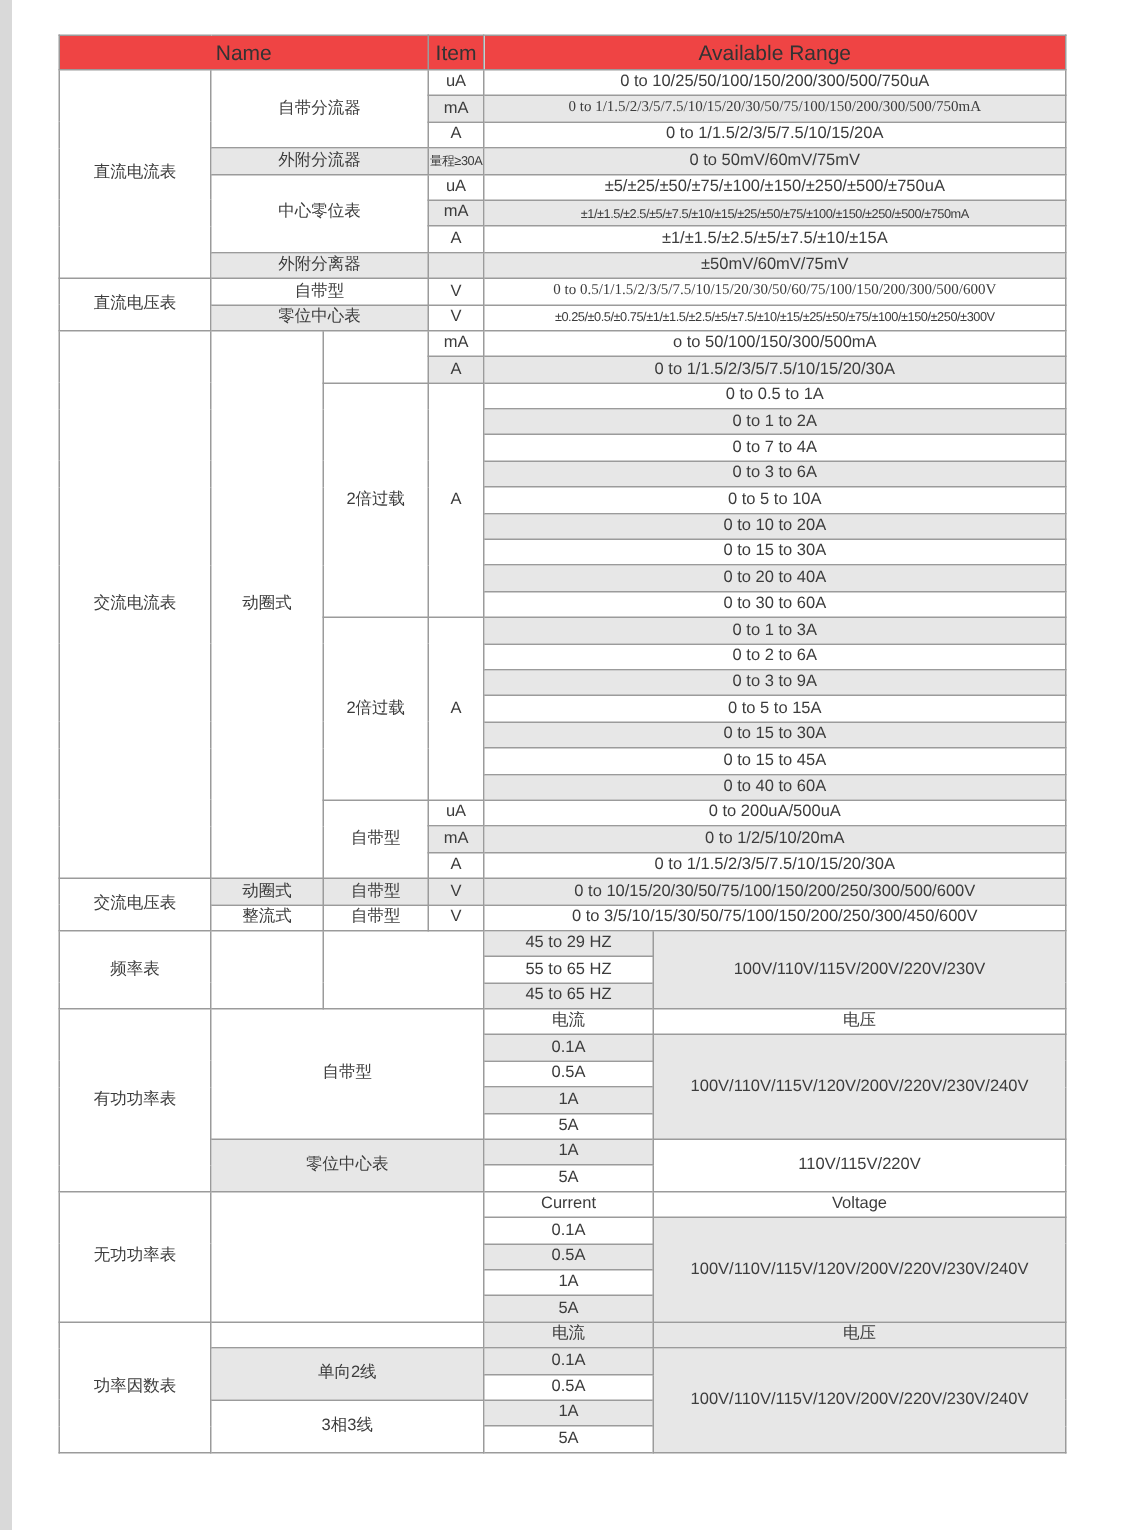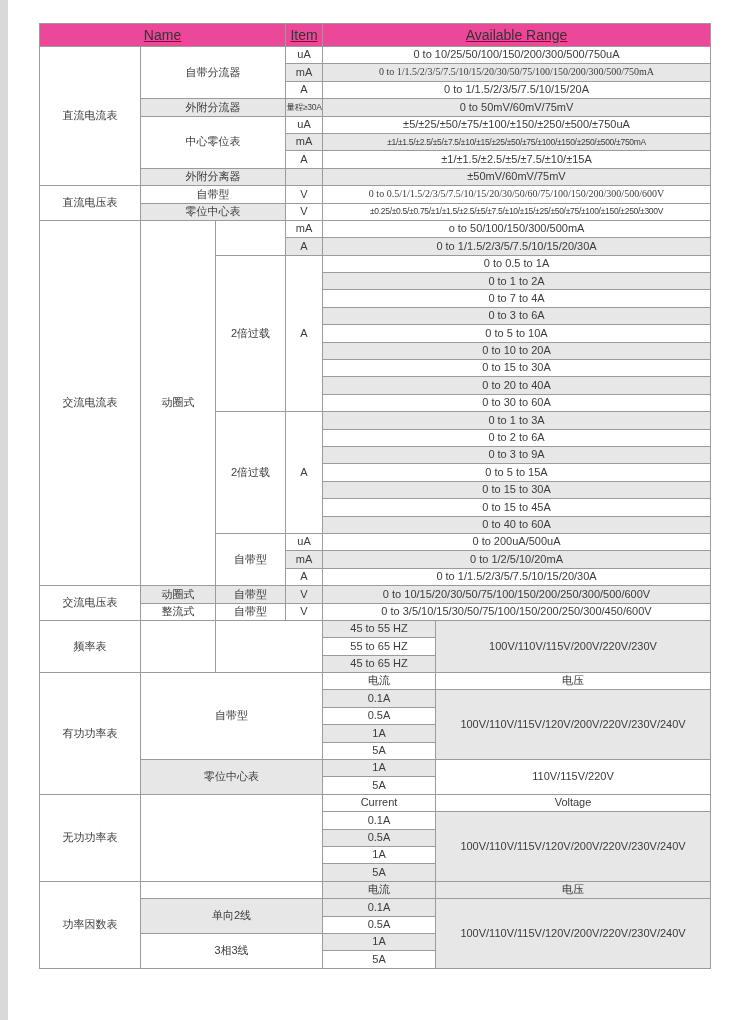--- a/index.html
+++ b/index.html
@@ -23,21 +23,21 @@
   }
   table.spec th, table.spec td{
     border:1px solid var(--border);
     padding:0;margin:0;
     text-align:center;vertical-align:middle;
     font-size:11px;line-height:1.05;color:var(--text);
     height:16.4px;
     white-space:nowrap;overflow:hidden;
   }
   table.spec th{
-    height:22px;font-size:14px;font-weight:400;color:#333333;background:#ec4899;text-decoration:underline;
+    height:22px;font-size:14px;font-weight:400;color:#333333;background:#ef4444;
   }
   table.spec td.g, table.spec th.g{background:var(--gray);}
   table.spec td.md{font-size:10px;font-family:Liberation Serif, serif;}
   table.spec td.sm{font-size:8.5px;letter-spacing:-0.3px;}
 </style>
 </head>
 <body style="background: rgb(255, 255, 255);">
 
 <div class="left-strip"></div>
 
@@ -190,21 +190,21 @@
       <tr>
         <td>整流式</td>
         <td>自带型</td>
         <td>V</td>
         <td colspan="2">0 to 3/5/10/15/30/50/75/100/150/200/250/300/450/600V</td>
       </tr>
       <tr>
         <td rowspan="3">频率表</td>
         <td rowspan="3"></td>
         <td colspan="2" rowspan="3"></td>
-        <td class="g">45 to 55 HZ</td>
+        <td class="g">45 to 29 HZ</td>
         <td rowspan="3" class="g">100V/110V/115V/200V/220V/230V</td>
       </tr>
       <tr>
         <td>55 to 65 HZ</td>
       </tr>
       <tr>
         <td class="g">45 to 65 HZ</td>
       </tr>
       <tr>
         <td rowspan="7">有功功率表</td>

